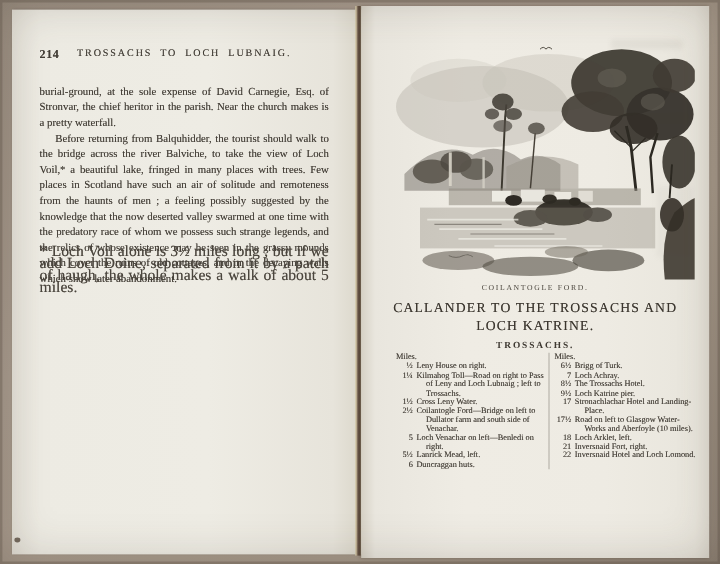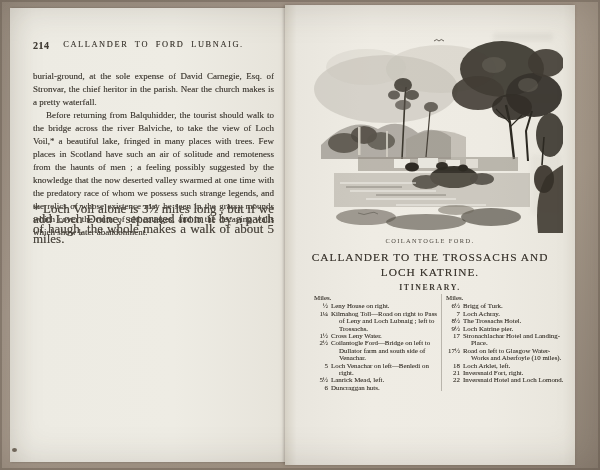--- a/index.html
+++ b/index.html
@@ -4,21 +4,21 @@
 <style>
   html,body{margin:0;padding:0;}
   body{width:600px;height:470px;overflow:hidden;background:#a2968a;font-family:"Liberation Serif","DejaVu Serif",serif;}
   .scan{position:relative;width:600px;height:470px;background:linear-gradient(135deg,#9a8e81 0%,#a89b8e 30%,#a59889 70%,#8f8376 100%);}
   .scan::after{content:"";position:absolute;inset:0;pointer-events:none;
     box-shadow:inset 0 0 0 2px rgba(90,78,66,.35), inset 0 0 40px rgba(70,58,46,.25);}
   .page{position:absolute;color:#423d36;}
   .page-left{left:10px;top:8px;width:297px;height:454px;
     background:linear-gradient(90deg,#e6e3da 0%,#edebe3 8%,#eeece4 55%,#e7e4db 90%,#dcd8cc 97%,#d2cdbd 100%);
     box-shadow:1px 0 2px rgba(60,50,40,.4);}
-  .page-right{left:285px;top:5px;width:290px;height:460px;
+  .page-right{left:301px;top:5px;width:290px;height:460px;
     background:linear-gradient(90deg,#d6d1c5 0%,#e9e6de 4%,#efece4 30%,#eeebe3 70%,#e9e6dd 96%,#e2ded4 100%);
     box-shadow:-1px 0 3px rgba(60,50,40,.35);}
   .gutter{position:absolute;left:296px;top:5px;width:5px;height:458px;
     background:linear-gradient(90deg,#d8cfae 0%,#b9a98e 25%,#6a5748 45%,#5c4b3d 70%,#86755f 100%);}
 
   .ink{color:#423d36;text-shadow:0 0 .5px rgba(62,56,48,.55);}
   
   .pl-header{position:absolute;top:32px;left:23px;width:241px;}
   .pageno{position:absolute;left:0;top:0;font-size:10px;font-weight:bold;letter-spacing:.5px;}
   .running-head{display:block;text-align:center;font-size:8.4px;letter-spacing:1.6px;word-spacing:3px;}
@@ -54,21 +54,21 @@
   .fleck{position:absolute;left:2px;top:440px;width:5px;height:4px;background:#574b3e;border-radius:50%;opacity:.8;}
 </style>
 </head>
 <body>
 
 <div class="scan">
 
   <div class="page page-left">
     <div class="pl-header ink">
       <span class="pageno">214</span>
-      <span class="running-head">CALLANDER TO FORD LUBNAIG.</span>
+      <span class="running-head">TROSSACHS TO LOCH LUBNAIG.</span>
     </div>
     <div class="lp-text ink">
       <p class="body-par">burial-ground, at the sole expense of David Carnegie, Esq. of Stronvar, the chief heritor in the parish.  Near the church makes is a pretty waterfall.</p>
       <p class="body-par indent">Before returning from Balquhidder, the tourist should walk to the bridge across the river Balviche, to take the view of Loch Voil,* a beautiful lake, fringed in many places with trees.  Few places in Scotland have such an air of solitude and remoteness from the haunts of men ; a feeling possibly suggested by the knowledge that the now deserted valley swarmed at one time with the predatory race of whom we possess such strange legends, and the relics of whose existence may be seen in the grassy mounds which cover the ruins of old cottages, and in the decaying walls which show later abandonment.</p>
     </div>
     <p class="footnote ink">* Loch Voil alone is 3½ miles long ; but if we add Loch Doine, separated from it by a patch of haugh, the whole makes a walk of about 5 miles.</p>
     <div class="fleck"></div>
   </div>
 
   <div class="gutter"></div>
@@ -149,21 +149,21 @@
       </svg>
     </div>
 
     <div class="caption">COILANTOGLE FORD.</div>
 
     <div class="chapter-title ink">
       <div>CALLANDER TO THE TROSSACHS AND</div>
       <div>LOCH KATRINE.</div>
     </div>
 
-    <div class="itin-heading">ITINERARY.</div>
+    <div class="itin-heading">TROSSACHS.</div>
 
     <div class="itin-table ink">
       <div class="itin-col">
         <div class="itin-miles-header">Miles.</div>
         <div class="entries">
             <div class="itin-row">
               <span class="itin-miles">½</span>
               <span class="itin-text">Leny House on right.</span>
             </div>
             <div class="itin-row">

